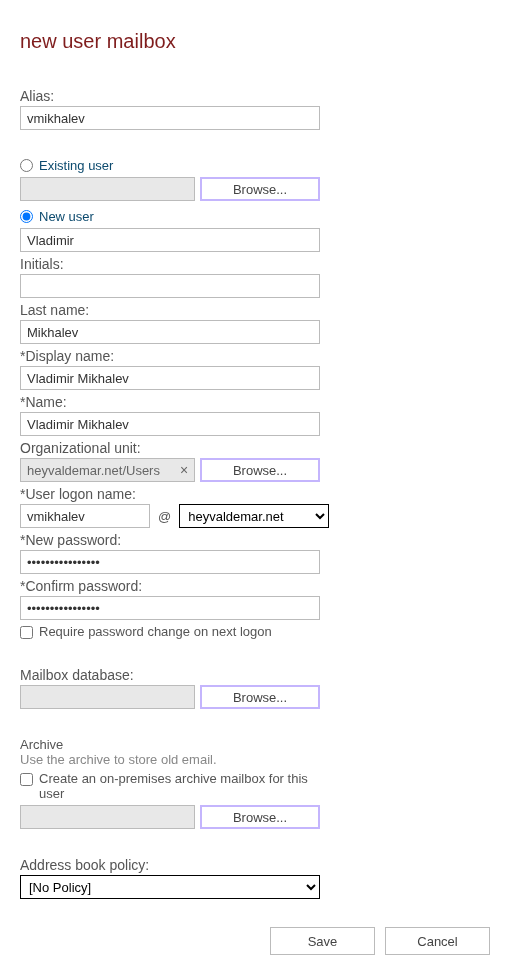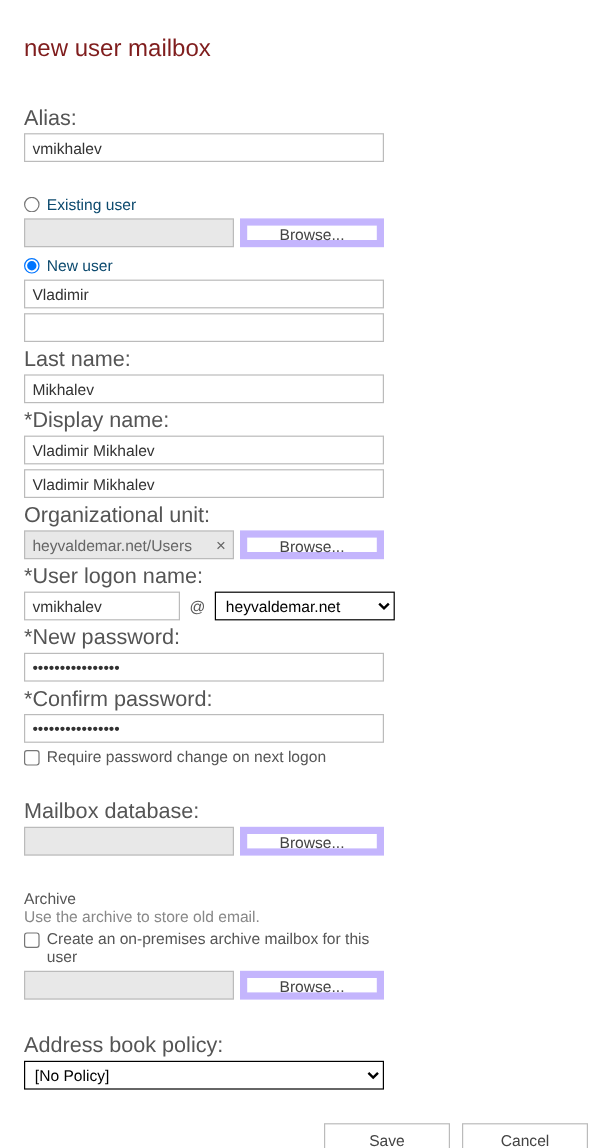--- a/index.html
+++ b/index.html
@@ -16,21 +16,21 @@
       width: 510px;
     }
     .page-title {
       font-size: 20px;
       font-weight: 300;
       color: #7f1d1d;
       margin-bottom: 35px;
     }
     .field-label {
       color: #555;
-      font-size: 18px;
+      font-size: 14px;
       display: block;
       margin-bottom: 2px;
     }
     .section {
       margin-bottom: 4px;
     }
     .text-input {
       width: 300px;
       height: 24px;
       border: 1px solid #bbb;
@@ -43,21 +43,21 @@
       background: #e8e8e8;
       color: #666;
     }
     .short-input {
       width: 175px;
     }
     .browse-btn {
       width: 120px;
       height: 24px;
       margin-left: 5px;
-      border: 6px solid #c4b5fd;
+      border: 2px solid #c4b5fd;
       background: #fff;
       font-size: 13px;
       color: #444;
       cursor: pointer;
       font-family: inherit;
       vertical-align: top;
     }
     .input-row {
       display: flex;
       align-items: center;
@@ -181,31 +181,33 @@
 
 <div class="radio-row" style="margin-top:8px;">
   <input type="radio" name="usertype" checked="" style="">
   <span class="radio-label">New user</span>
 </div>
 
 <div class="section">
   <input type="text" class="text-input" value="Vladimir" style="">
 </div>
 <div class="section">
+  <label class="field-label">Initials:</label>
   <input type="text" class="text-input" value="" style="">
 </div>
 <div class="section">
   <label class="field-label">Last name:</label>
   <input type="text" class="text-input" value="Mikhalev" style="">
 </div>
 <div class="section">
   <label class="field-label">*Display name:</label>
   <input type="text" class="text-input" value="Vladimir Mikhalev" style="">
 </div>
 <div class="section">
+  <label class="field-label">*Name:</label>
   <input type="text" class="text-input" value="Vladimir Mikhalev" style="">
 </div>
 
 <div class="section">
   <label class="field-label">Organizational unit:</label>
   <div class="input-row">
     <span class="ou-input-wrap">
       <input type="text" class="text-input disabled-look short-input" readonly="" value="heyvaldemar.net/Users" style="">
       <span class="ou-clear">×</span>
     </span>

